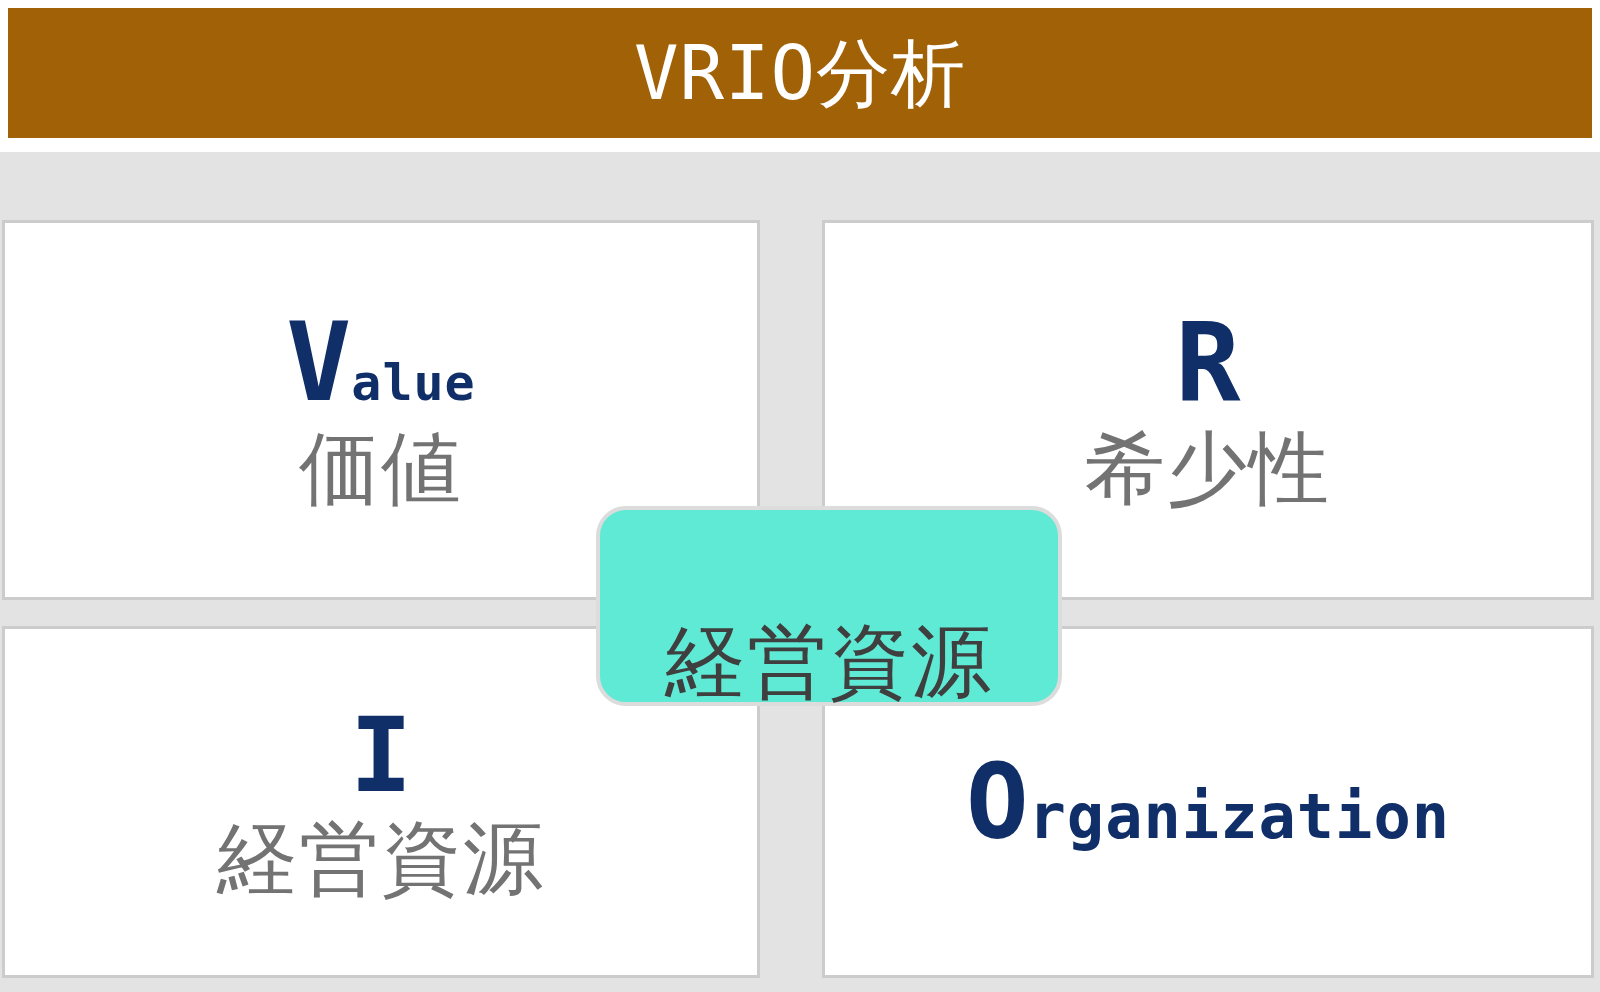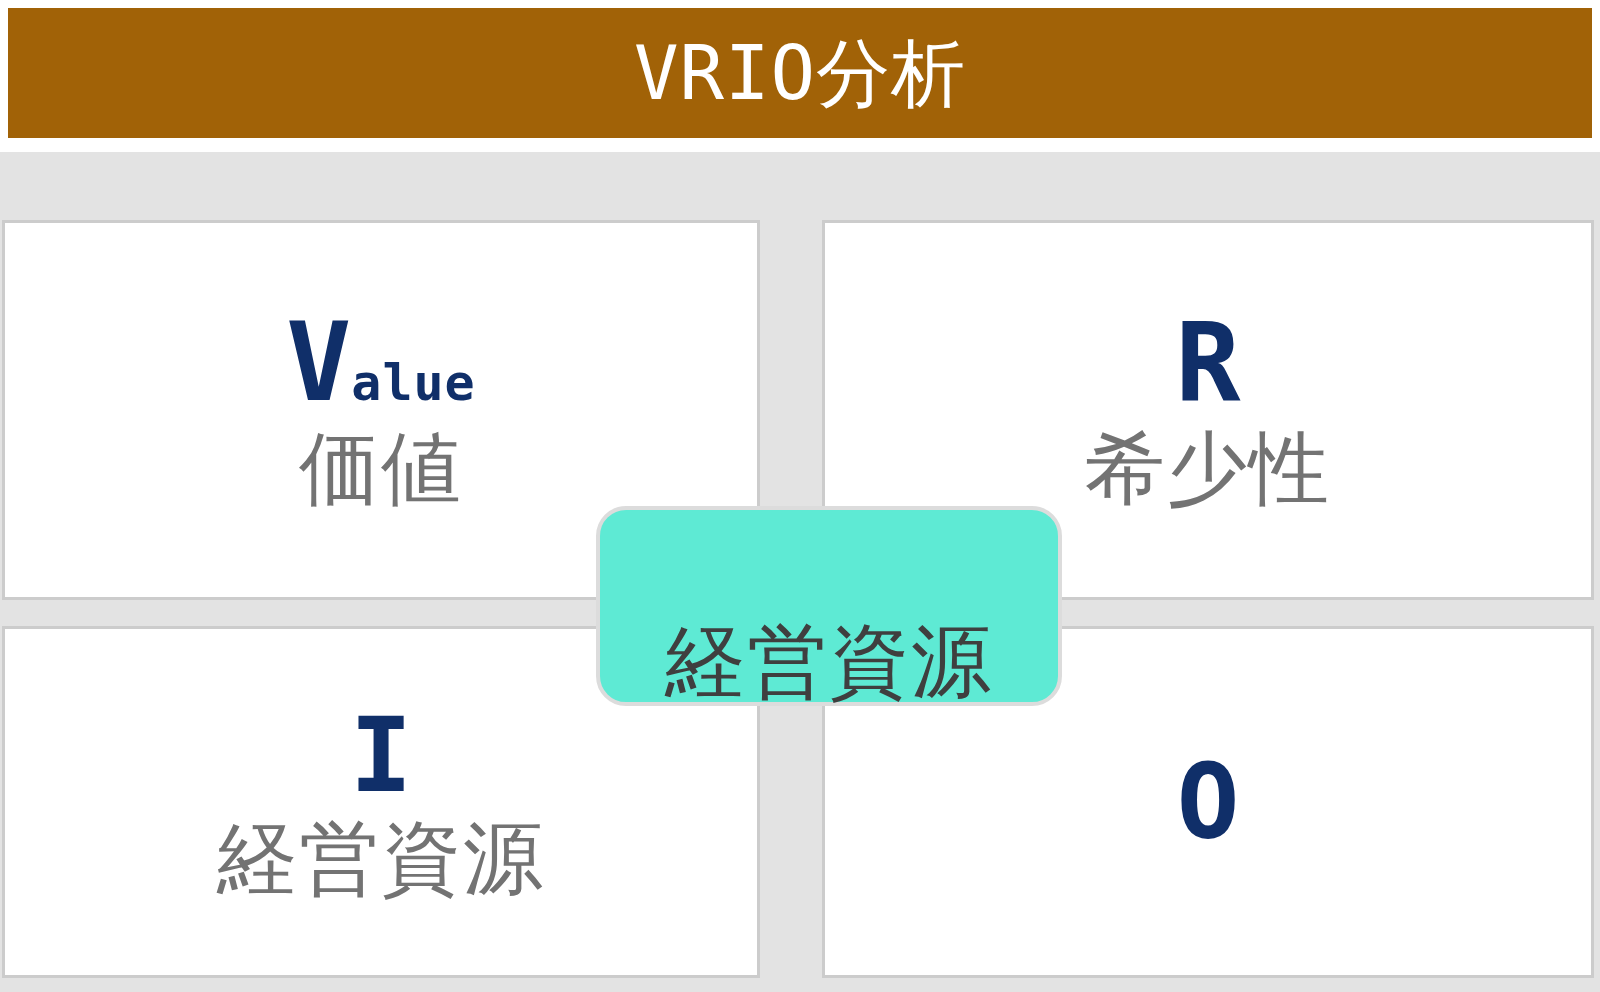--- a/index.html
+++ b/index.html
@@ -154,20 +154,21 @@
     <div class="quad" id="quad-imitability">
       <div class="en-line">
         <span class="en-initial">I</span>
       </div>
       <div class="jp-line">経営資源</div>
     </div>
 
     <div class="quad" id="quad-organization">
       <div class="en-line">
         <span class="en-initial">O</span>
+          <span class="en-rest">rganization</span>
       </div>
     </div>
 
     <div id="center-badge">
       <span id="center-badge-text">経営資源</span>
     </div>
 
   </div>
 </div>
 

